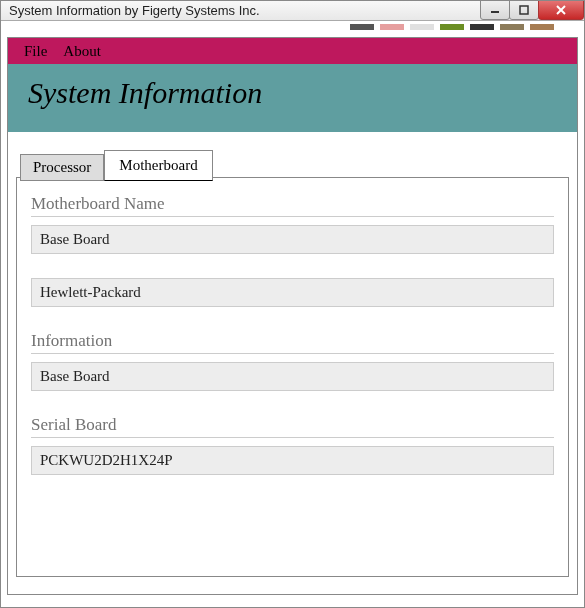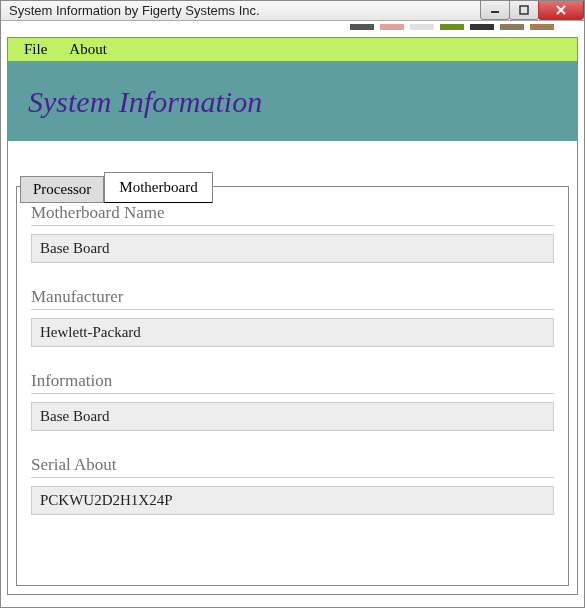--- a/index.html
+++ b/index.html
@@ -65,36 +65,35 @@
     .swatch { width: 24px; height: 6px; }
     .outer-frame {
       margin: 6px;
       border: 1px solid #888;
       height: calc(100% - 48px);
       display: flex;
       flex-direction: column;
     }
     .menubar {
       height: 26px;
-      background: #bef264;
-      display: flex;
-      align-items: center;
-      gap: 6px;
+      background: #be185d;
+      display: flex;
+      align-items: center;
       padding: 0 8px;
       font-family: Georgia, serif;
       font-size: 15px;
     }
     .menu-item {
       padding: 2px 8px;
       cursor: pointer;
     }
     .header-banner {
       background: #5f9ea0;
-      color: #4c1d95;
-      padding: 24px 20px 22px 20px;
+      color: #000000;
+      padding: 12px 20px 22px 20px;
       font-family: 'Palatino Linotype', Georgia, serif;
       font-style: italic;
       font-size: 30px;
     }
     .content-area {
       flex: 1;
       padding: 14px 8px 8px 8px;
       background: #fff;
     }
     .tabs {
@@ -103,21 +102,21 @@
       margin-left: 4px;
     }
     .tab {
       border: 1px solid #888;
       padding: 4px 12px;
       font-family: Georgia, serif;
       font-size: 15px;
       cursor: pointer;
       background: #ddd;
       position: relative;
-      top: 17px;
+      top: 4px;
     }
     .tab.active {
       background: #fff;
       border-bottom: 1px solid #000000;
       padding: 6px 14px;
       z-index: 2;
     }
     .tab-panel {
       border: 1px solid #888;
       padding: 16px 14px;
@@ -192,29 +191,28 @@
       <div class="tab active">Motherboard</div>
     </div>
     <div class="tab-panel">
 
       <div class="field-group">
         <div class="field-label">Motherboard Name</div>
         <div class="field-value">Base Board</div>
       </div>
 
       <div class="field-group">
-        <div class="field-label">Manufacturer</div>
         <div class="field-value">Hewlett-Packard</div>
       </div>
 
       <div class="field-group">
         <div class="field-label">Information</div>
         <div class="field-value">Base Board</div>
       </div>
 
       <div class="field-group">
-        <div class="field-label">Serial About</div>
+        <div class="field-label">Serial Board</div>
         <div class="field-value">PCKWU2D2H1X24P</div>
       </div>
 
     </div>
   </div>
 </div>
 
 </body></html>

